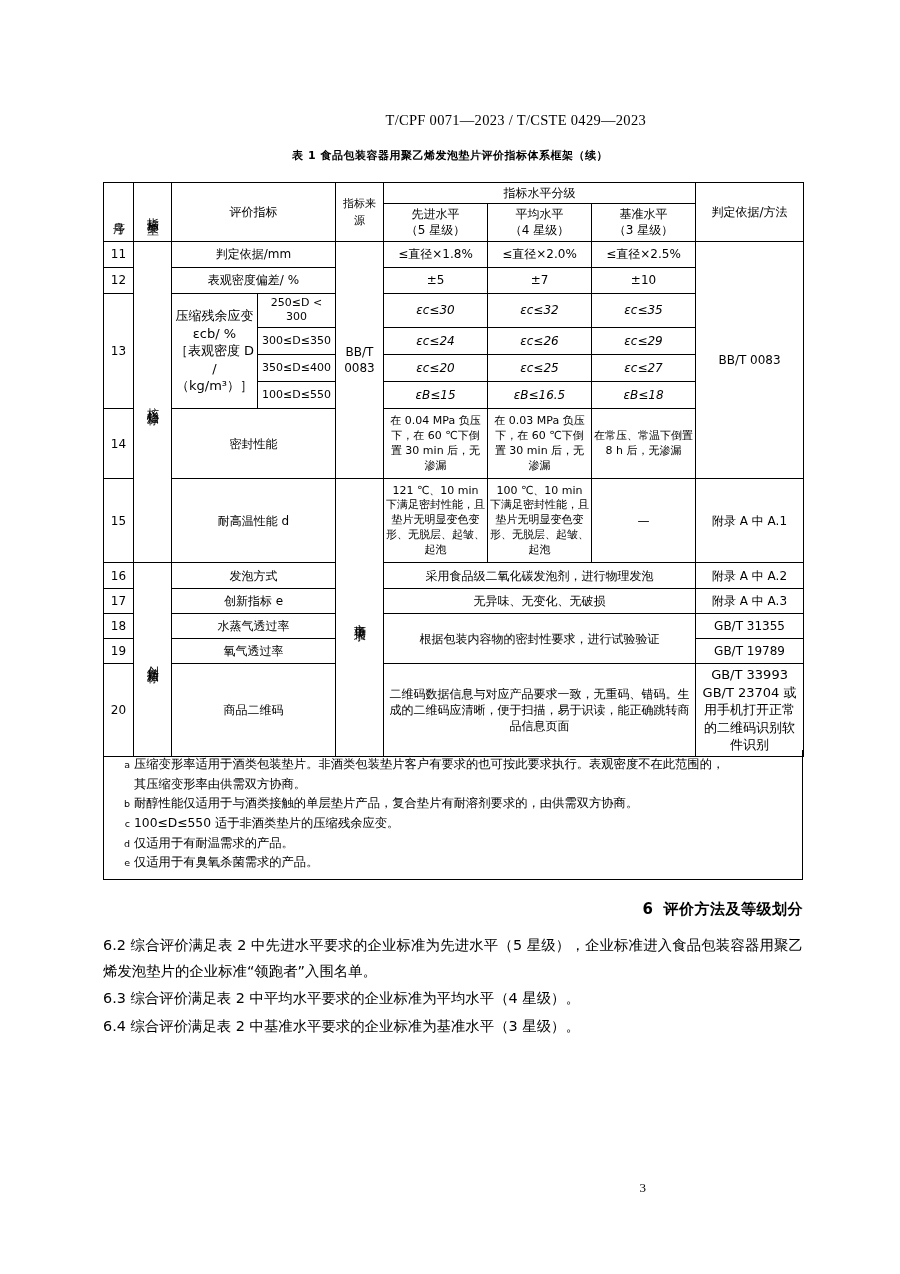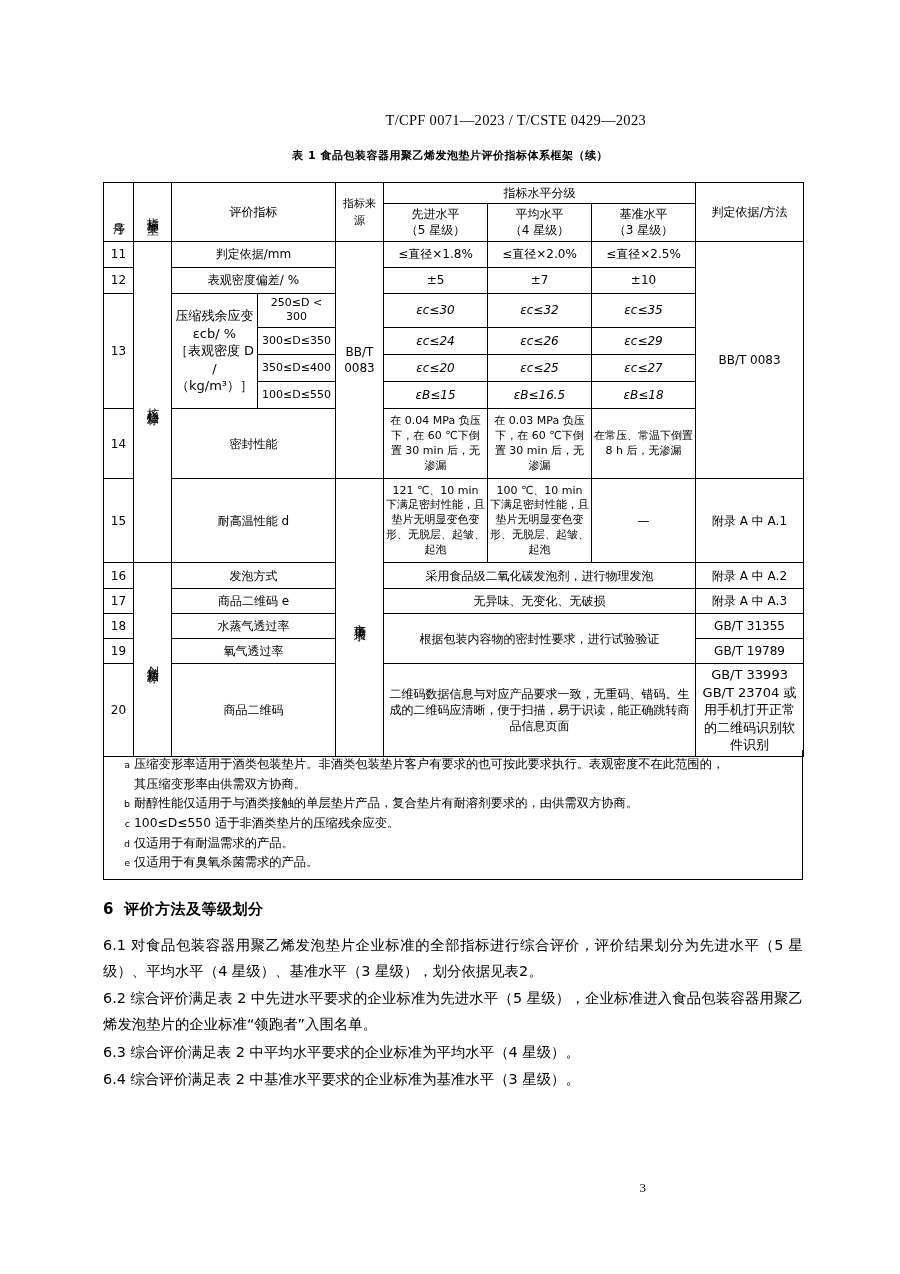--- a/index.html
+++ b/index.html
@@ -120,20 +120,21 @@
     left: 103px;
     top: 900px;
     width: 700px;
     font-family: "DejaVu Sans", sans-serif;
   }
   .sec-head {
     font-size: 15px;
     font-weight: bold;
     margin: 0 0 14px 0;
     letter-spacing: 0.5px;
+    text-align: right;
   }
   .sec-head .num { margin-right: 10px; }
   .para {
     font-size: 14.4px;
     line-height: 1.78;
     margin: 0 0 2px 0;
     text-align: justify;
   }
   .pageno {
     position: absolute;
@@ -253,21 +254,21 @@
       <tr style="height:26px">
         <td>16</td>
         <td rowspan="5"><span class="vert">创新指标</span></td>
         <td colspan="2">发泡方式</td>
         <td colspan="3">采用食品级二氧化碳发泡剂，进行物理发泡</td>
         <td>附录 A 中 A.2</td>
       </tr>
 
       <tr style="height:25px">
         <td>17</td>
-        <td colspan="2">商品二维码 e</td>
+        <td colspan="2">创新指标 e</td>
         <td colspan="3">无异味、无变化、无破损</td>
         <td>附录 A 中 A.3</td>
       </tr>
 
       <tr style="height:25px">
         <td>18</td>
         <td colspan="2">水蒸气透过率</td>
         <td colspan="3" rowspan="2">根据包装内容物的密封性要求，进行试验验证</td>
         <td>GB/T 31355</td>
       </tr>
@@ -308,21 +309,20 @@
     <div class="fn-row">
       <div class="fn-mark">e</div>
       <div class="fn-text">仅适用于有臭氧杀菌需求的产品。</div>
     </div>
   </div>
 
   <div class="section">
     <div class="sec-head">
       <span class="num">6</span><span>评价方法及等级划分</span>
     </div>
-    <p class="para">6.1   对食品包装容器用聚乙烯发泡垫片企业标准的全部指标进行综合评价，评价结果划分为先进水平（5 星级）、平均水平（4 星级）、基准水平（3 星级），划分依据见表2。</p>
     <p class="para">6.2   综合评价满足表 2 中先进水平要求的企业标准为先进水平（5 星级），企业标准进入食品包装容器用聚乙烯发泡垫片的企业标准“领跑者”入围名单。</p>
     <p class="para">6.3   综合评价满足表 2 中平均水平要求的企业标准为平均水平（4 星级）。</p>
     <p class="para">6.4   综合评价满足表 2 中基准水平要求的企业标准为基准水平（3 星级）。</p>
   </div>
 
   <div class="pageno">3</div>
 
 </div>
 
 </body></html>

